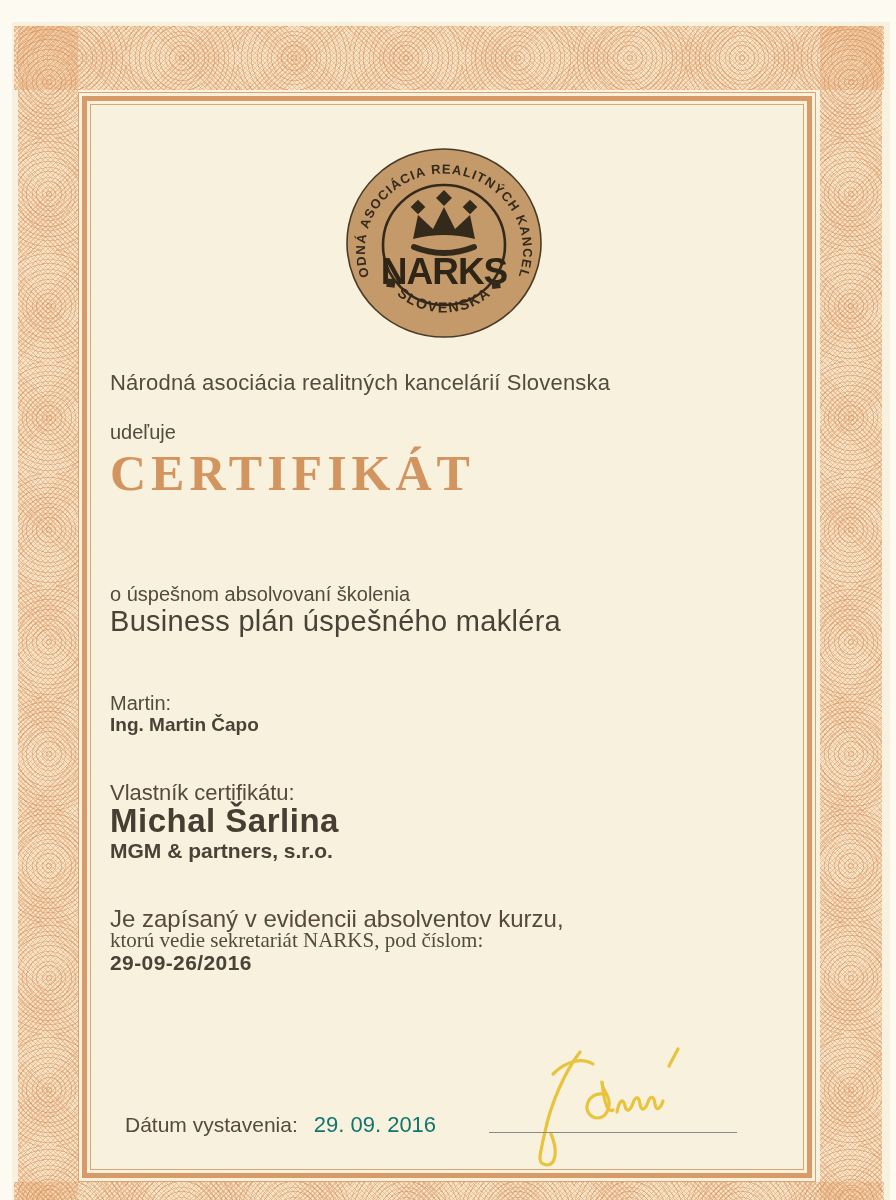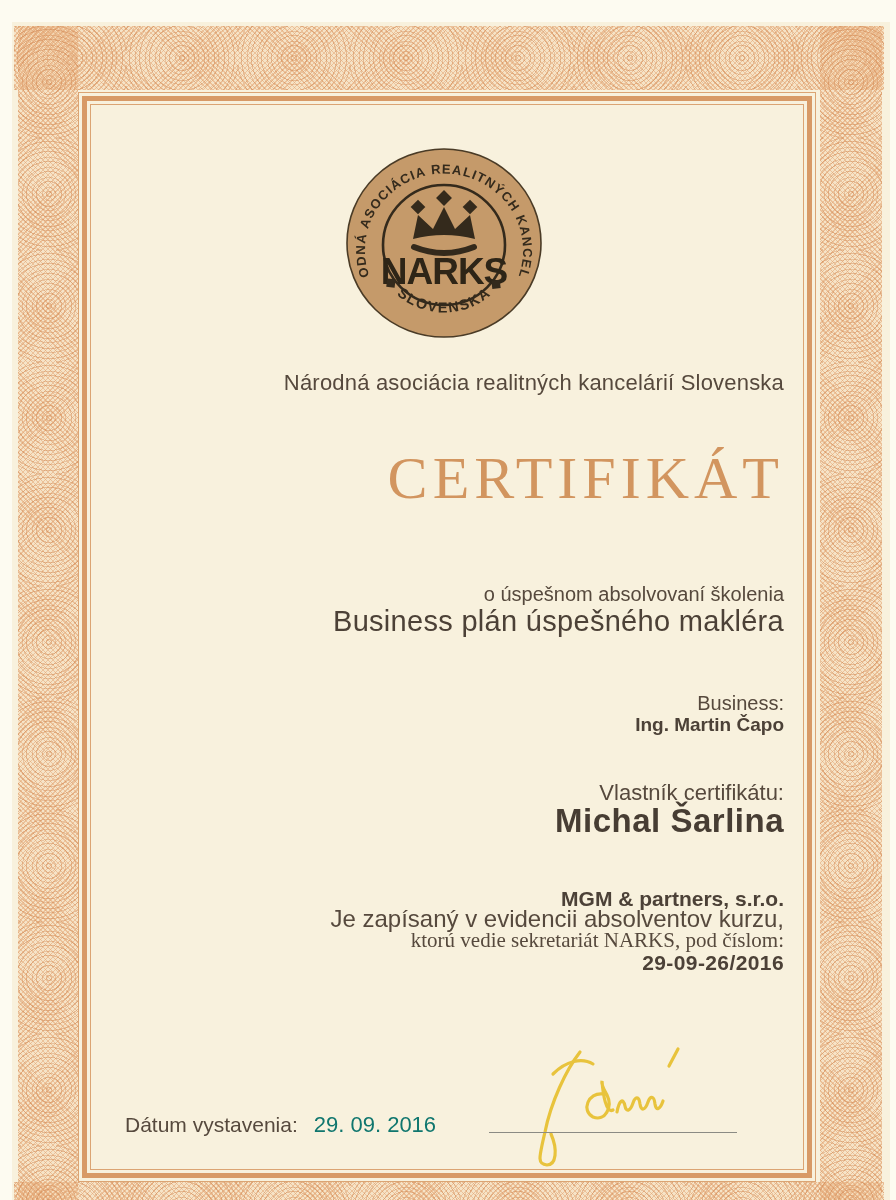--- a/index.html
+++ b/index.html
@@ -40,33 +40,33 @@
   #gb-left{left:18px;top:26px;width:60px;bottom:0;}
   #gb-right{right:14px;width:62px;top:26px;bottom:0;}
 
   
   .frame{position:absolute;pointer-events:none;}
   #f-outer{left:78px;top:92px;right:80px;bottom:18px;border:1.5px solid #dba473;}
   #f-mid  {left:82px;top:96px;right:84px;bottom:22px;border:5px solid #d89a66;}
   #f-inner{left:90px;top:104px;right:92px;bottom:30px;border:1.5px solid #dba473;}
 
   
-  .cline{position:absolute;left:78px;width:706px;text-align:right;color:#56493d;}
+  .cline{position:absolute;left:110px;width:706px;text-align:left;color:#56493d;}
   .org       {top:370px;font-size:22px;letter-spacing:.2px;}
   .grants    {top:421px;font-size:20px;}
-  .title     {top:448px;font-family:"Liberation Serif", serif;font-size:60px;font-weight:400;
+  .title     {top:448px;font-family:"Liberation Serif", serif;font-size:50px;font-weight:700;
               color:#d2955f;letter-spacing:5px;line-height:1;}
   .intro     {top:583px;font-size:20px;}
   .course    {top:605px;font-size:29px;font-weight:normal;color:#4c4137;letter-spacing:.3px;}
   .lbl       {font-size:20px;}
   .lect-lbl  {top:692px;}
   .lect-name {top:714px;font-size:19px;font-weight:bold;color:#4c4137;}
   .own-lbl   {top:780px;font-size:22px;}
   .own-name  {top:802px;font-size:33px;font-weight:bold;color:#473d33;letter-spacing:.5px;}
-  .own-co    {top:839px;font-size:21px;font-weight:bold;color:#4c4137;margin-top:48px;}
+  .own-co    {top:839px;font-size:21px;font-weight:bold;color:#4c4137;}
   .reg1      {top:905px;font-size:24px;}
   .reg2      {top:928px;font-size:21px;font-family:Liberation Serif, serif;}
   .regnum    {top:951px;font-size:21px;font-weight:bold;color:#4c4137;letter-spacing:.4px;}
 
   .seal-wrap{position:absolute;left:344px;top:146px;width:200px;height:194px;}
 
   .date-row{position:absolute;left:125px;top:1112px;font-size:21px;color:#56493d;}
   .date-row .val{font-size:22px;color:#0f766e;margin-left:16px;}
 
   .sig-line{position:absolute;left:489px;top:1132px;width:248px;height:0;
@@ -109,25 +109,26 @@
       <text font-family="Liberation Sans, sans-serif" font-size="13" font-weight="bold" letter-spacing="1.2" fill="#342a1c">
         <textPath href="#arcTop" startOffset="50%" text-anchor="middle">NÁRODNÁ ASOCIÁCIA REALITNÝCH KANCELÁRIÍ</textPath>
       </text>
       <text font-family="Liberation Sans, sans-serif" font-size="14.5" font-weight="bold" letter-spacing="1.5" fill="#342a1c">
         <textPath href="#arcBottom" startOffset="50%" text-anchor="middle">◆ SLOVENSKA ◆</textPath>
       </text>
     </svg>
   </div>
 
   <div class="cline org">Národná asociácia realitných kancelárií Slovenska</div>
+  <div class="cline grants">udeľuje</div>
   <div class="cline title">CERTIFIKÁT</div>
   <div class="cline intro">o úspešnom absolvovaní školenia</div>
   <div class="cline course">Business plán úspešného makléra</div>
 
-  <div class="cline lbl lect-lbl">Business:</div>
+  <div class="cline lbl lect-lbl">Martin:</div>
   <div class="cline lect-name">Ing. Martin Čapo</div>
 
   <div class="cline own-lbl">Vlastník certifikátu:</div>
   <div class="cline own-name">Michal Šarlina</div>
   <div class="cline own-co">MGM &amp; partners, s.r.o.</div>
 
   <div class="cline reg1">Je zapísaný v evidencii absolventov kurzu,</div>
   <div class="cline reg2">ktorú vedie sekretariát NARKS, pod číslom:</div>
   <div class="cline regnum">29-09-26/2016</div>
 

